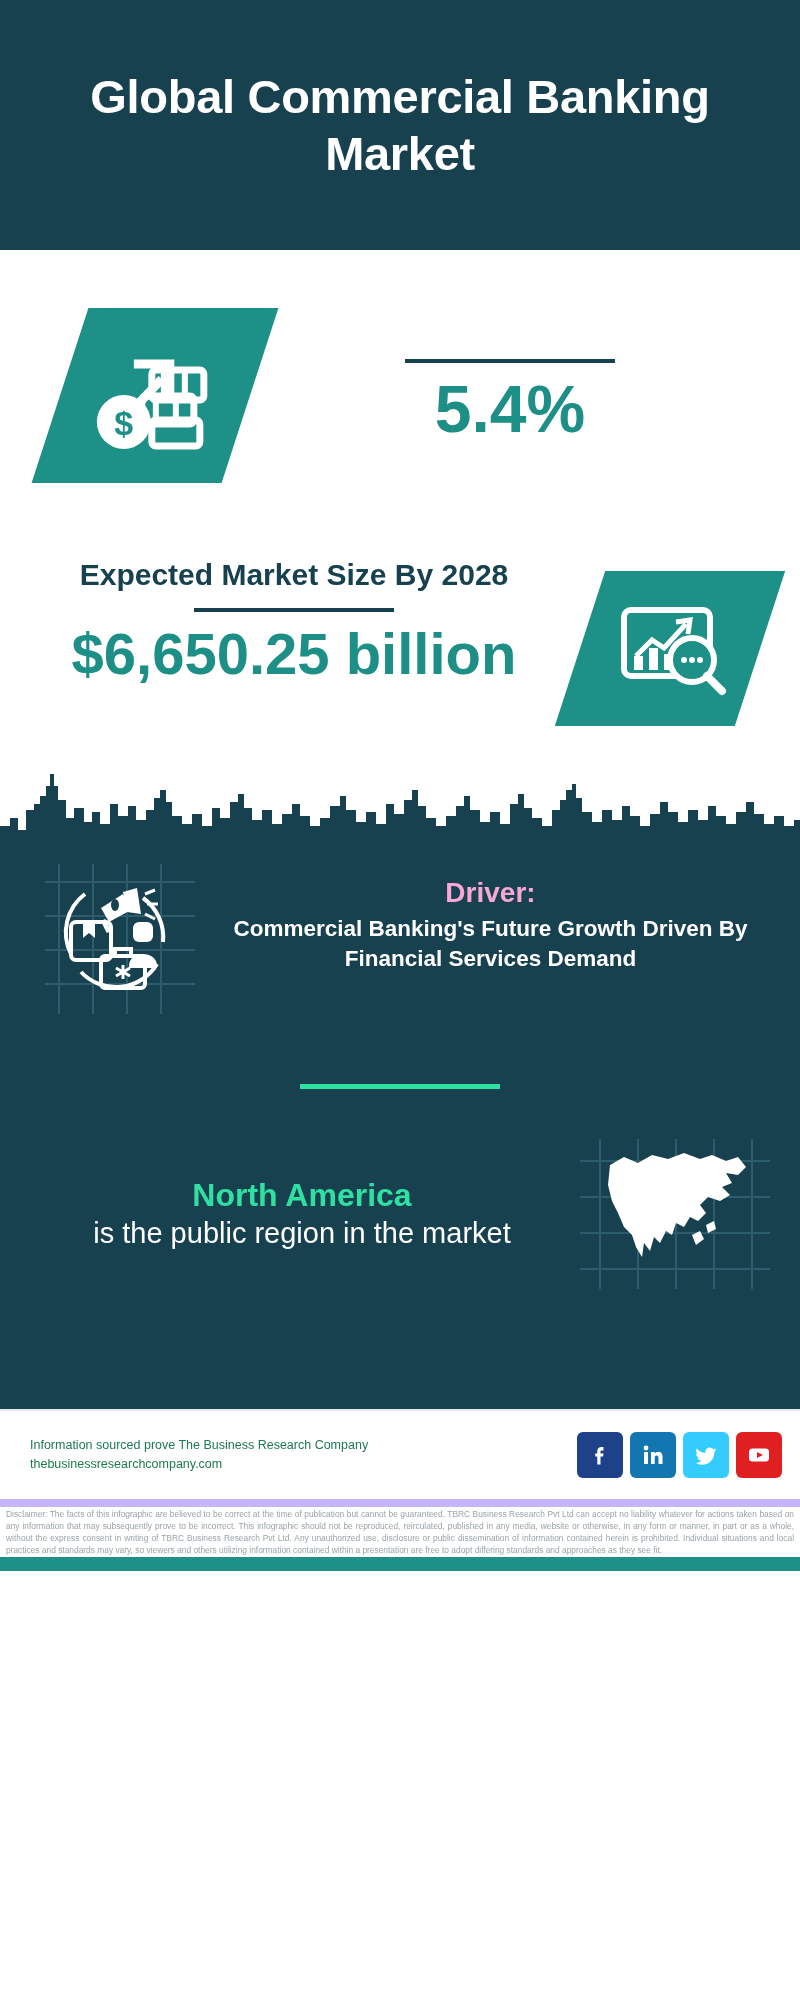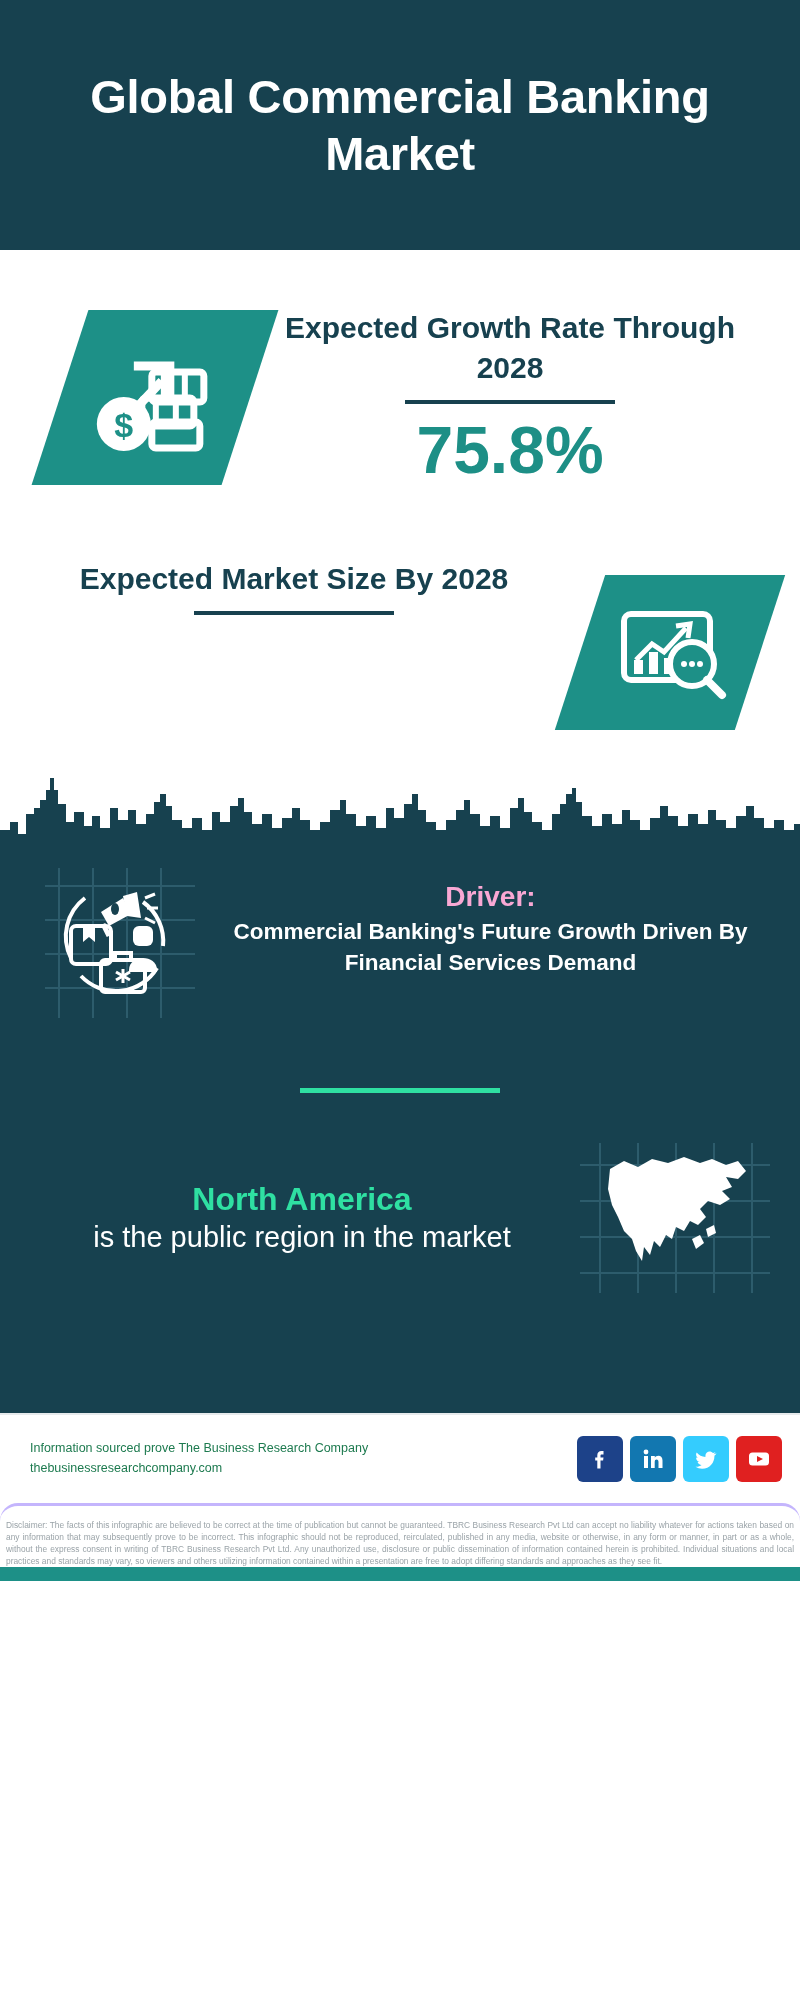--- a/index.html
+++ b/index.html
@@ -133,23 +133,22 @@
     border-radius:6px;
     display:flex; align-items:center; justify-content:center;
   }
   .fb { background:#1d4289; }
   .li { background:#1277b0; }
   .tw { background:#34ccfe; }
   .yt { background:#e02020; }
 
   .disclaimer-wrap {
     background:#ffffff;
-    padding:14px 6px 0 6px;
-    border-top:3px solid #c4b5fd;
-    border-radius:18px;
+    padding:2px 6px 0 6px;
+    border-top:8px solid #c4b5fd;
   }
   .disclaimer {
     color:#9aa3a8;
     font-size:8.4px;
     line-height:1.42;
     text-align:justify;
   }
 
   .green-bar { height:14px; background:#1d9087; width:100%; }
 </style>
@@ -177,30 +176,30 @@
             <rect x="52" y="62" width="52" height="28" rx="4" stroke="#fff" stroke-width="7" fill="none"></rect>
             <line x1="66" y1="62" x2="66" y2="90" stroke="#fff" stroke-width="6"></line>
             <line x1="86" y1="62" x2="86" y2="90" stroke="#fff" stroke-width="6"></line>
             <rect x="62" y="86" width="48" height="26" rx="4" stroke="#fff" stroke-width="7" fill="none"></rect>
             <circle cx="34" cy="88" r="27" fill="#fff"></circle>
             <text x="34" y="101" font-size="34" font-weight="bold" fill="#1d9087" text-anchor="middle" font-family="Liberation Sans, sans-serif">$</text>
           </svg>
         </span>
       </div>
       <div class="stat-text">
-        <div class="stat-label">Expected Growth Rate Through 2028</div>
         <div class="rule"></div>
-        <div class="stat-value" style="font-size:66px;">75.8%</div>
+        <div class="stat-value" style="font-size:66px;">5.4%</div>
       </div>
     </div>
 
     <div class="stat-row" style="padding:66px 40px 0 20px;align-items:flex-start;gap:12px;">
       <div class="stat-text" style="padding-top:6px;">
         <div class="stat-label">Expected Market Size By 2028</div>
         <div class="rule" style="width:200px;"></div>
+        <div class="stat-value" style="font-size:58px;">$6,650.25 billion</div>
       </div>
       <div class="para" style="width:180px;height:155px;margin-top:22px;">
         <span class="glyph">
           <svg width="120" height="105" viewBox="0 0 120 105" fill="none">
             <path d="M12 14 H100 V64" stroke="#fff" stroke-width="5" fill="none" opacity="0"></path>
             <rect x="14" y="16" width="86" height="66" rx="7" stroke="#fff" stroke-width="6" fill="none"></rect>
             <polyline points="26,62 42,46 54,54 76,30" stroke="#fff" stroke-width="5" fill="none"></polyline>
             <path d="M66 28 L80 26 L78 40" stroke="#fff" stroke-width="5" fill="none"></path>
             <rect x="24" y="62" width="9" height="14" fill="#fff"></rect>
             <rect x="39" y="54" width="9" height="22" fill="#fff"></rect>

